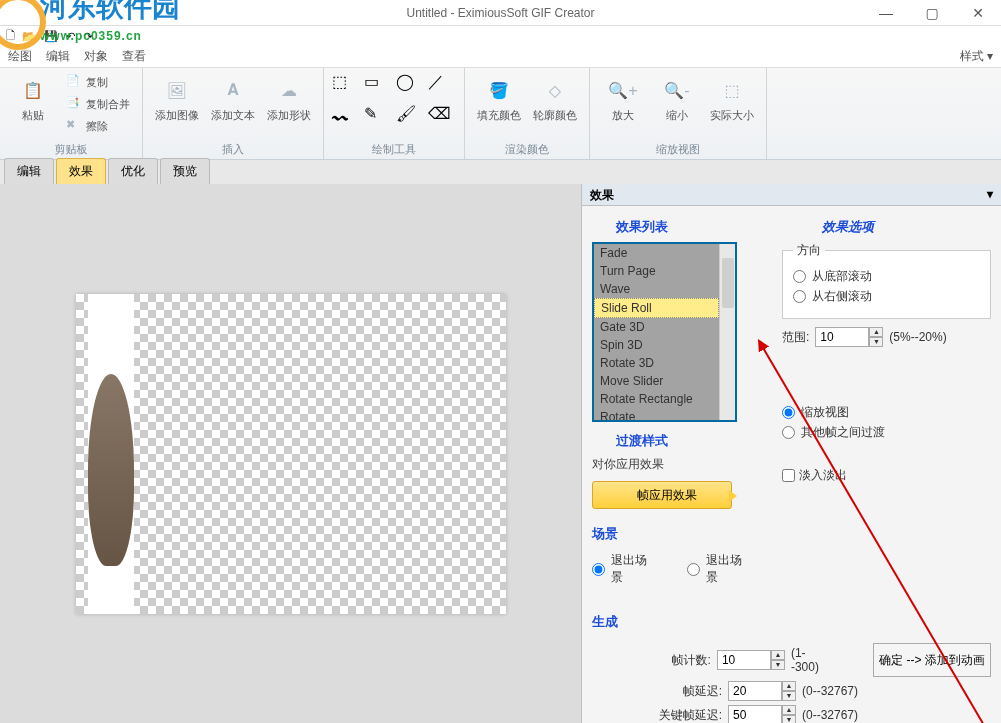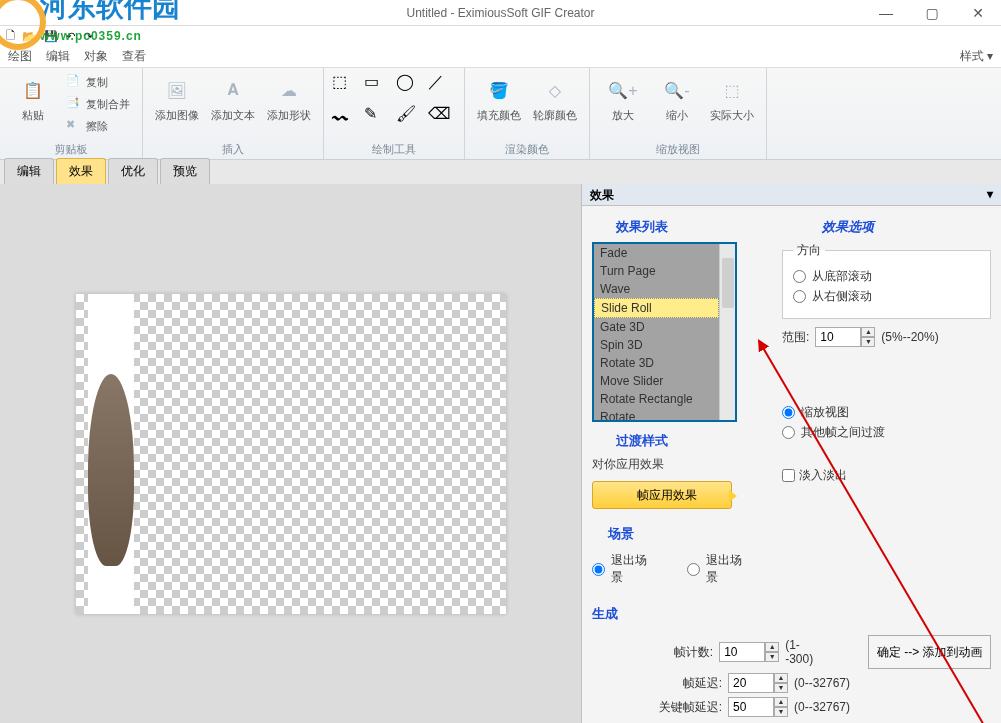--- a/index.html
+++ b/index.html
@@ -46,21 +46,21 @@
 .efx-list { flex: 1; overflow-y: auto; font-size: 12px; }
 .efx-item { padding: 2px 6px; cursor: pointer; }
 .efx-item.sel { background: #ffec8b; border: 1px dotted #888; }
 .scroll-fake { width: 16px; background: #e8e8e8; border-left: 1px solid #ccc; position: relative; }
 .scroll-thumb { position: absolute; top: 14px; left: 2px; width: 12px; height: 50px; background: #cfcfcf; border-radius: 2px; }
 .opts { flex: 1; }
 .opts fieldset { border: 1px solid #ccc; padding: 6px 10px 10px 10px; margin-bottom: 8px; background: #fff; }
 .opts legend { font-size: 12px; padding: 0 4px; }
 .radio-row { display: flex; align-items: center; gap: 6px; margin: 3px 0; font-size: 12px; }
 .num-row { display: flex; align-items: center; gap: 6px; font-size: 12px; margin: 4px 0; }
-.spin { width: 46px; height: 20px; border: 1px solid #aaa; background:#fff; font-size: 12px; padding: 0 4px; }
+.spin { width: 54px; height: 20px; border: 1px solid #aaa; background:#fff; font-size: 12px; padding: 0 4px; }
 .spin-wrap { display: flex; align-items: center; }
 .spin-btns { display: flex; flex-direction: column; }
 .spin-b { width: 14px; height: 10px; border: 1px solid #aaa; font-size: 7px; line-height: 7px; text-align: center; cursor: pointer; background:#f0f0f0; }
 .apply-btn { width: 140px; height: 28px; background: linear-gradient(#ffe48a, #ffcf3a); border: 1px solid #d9a52a; border-radius: 3px; font-size: 12px; text-align: center; padding-left: 10px; cursor: pointer; position: relative; }
 .apply-btn::after { content:""; position:absolute; right:-6px; top:8px; width:0; height:0; border-top:6px solid transparent; border-bottom:6px solid transparent; border-left:8px solid #ffcf3a; }
 .confirm-btn { width: 140px; height: 34px; border: 1px solid #aaa; background:#f5f5f5; font-size: 12px; cursor: pointer; }
 .arrow-line { position: absolute; pointer-events: none; }
 .watermark { position: absolute; top: -12px; left: -8px; z-index: 50; opacity: 0.9; }
 .wm-txt1 { font-size: 28px; font-weight: bold; color: #0077cc; }
 .wm-txt2 { font-size: 12px; color: #0a9a2a; font-weight: bold; letter-spacing: 1px; }
@@ -235,33 +235,33 @@
             <div class="scroll-fake">
                 <div class="scroll-thumb"></div>
               </div>
           </div>
 
           <div class="section-h" style="margin-top:10px;">过渡样式</div>
 
           <div style="font-weight:normal;color:#404040;margin:2px 0 8px 0;">对你应用效果</div>
           <button class="apply-btn">帧应用效果</button>
 
-          <div class="section-h" style="margin-top:16px;margin-left:16px;">场景</div>
+          <div class="section-h" style="margin-top:16px;margin-left:0;">场景</div>
           <div style="display:flex;gap:30px;">
             <label class="radio-row">
                 <input type="radio" checked="" style="">
                 <span>退出场景</span>
               </label>
             <label class="radio-row">
                 <input type="radio" style="">
                 <span>退出场景</span>
               </label>
           </div>
 
-          <div class="section-h" style="margin-top:16px;margin-left:0;">生成</div>
+          <div class="section-h" style="margin-top:24px;margin-left:0;">生成</div>
         </div>
 
         <div class="opts">
           <div class="section-h" style="margin-left:40px;font-style:italic;">效果选项</div>
           <fieldset>
             <legend>方向</legend>
             <label class="radio-row">
                 <input type="radio" name="d" style="">
                 <span>从底部滚动</span>
               </label>

